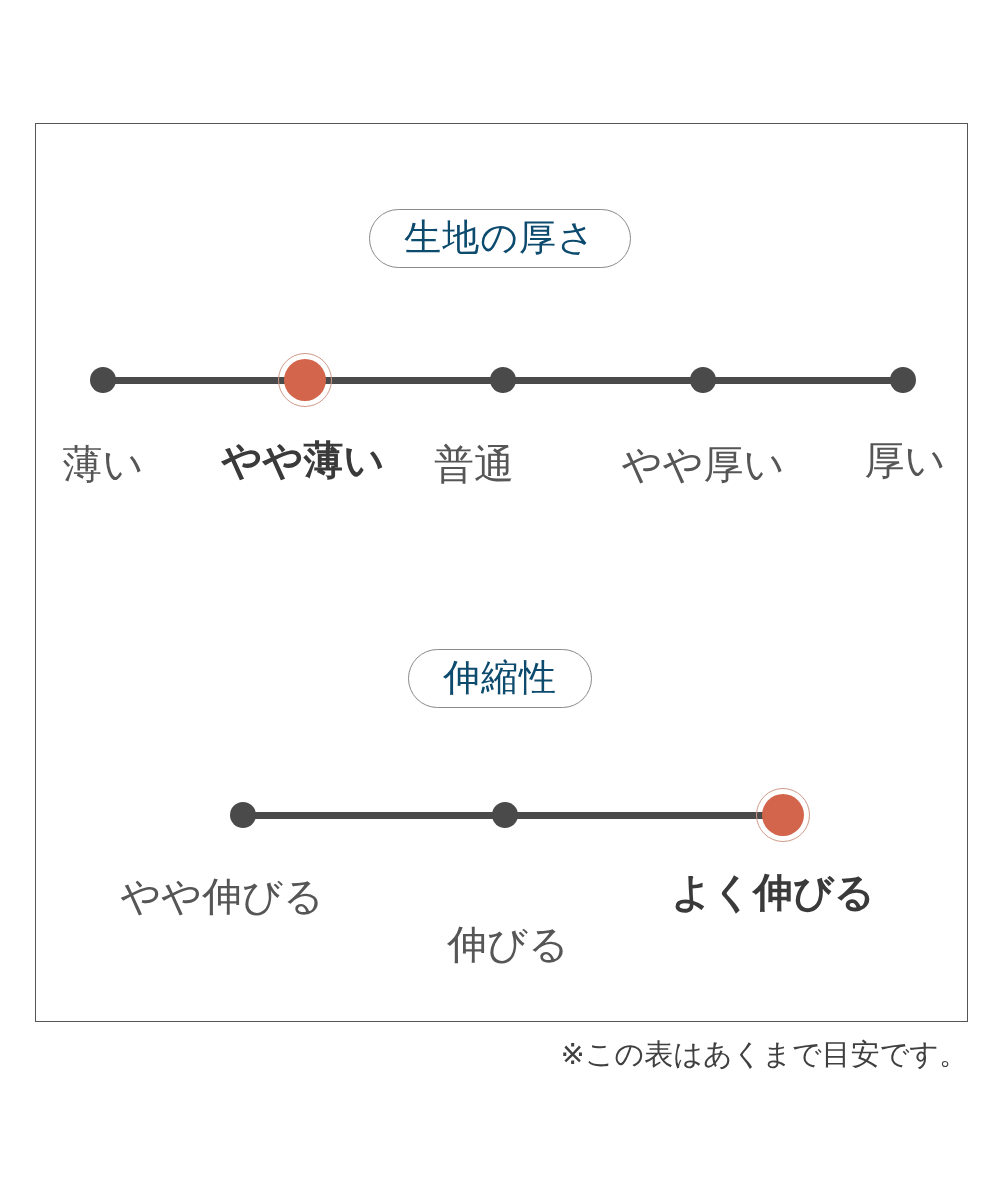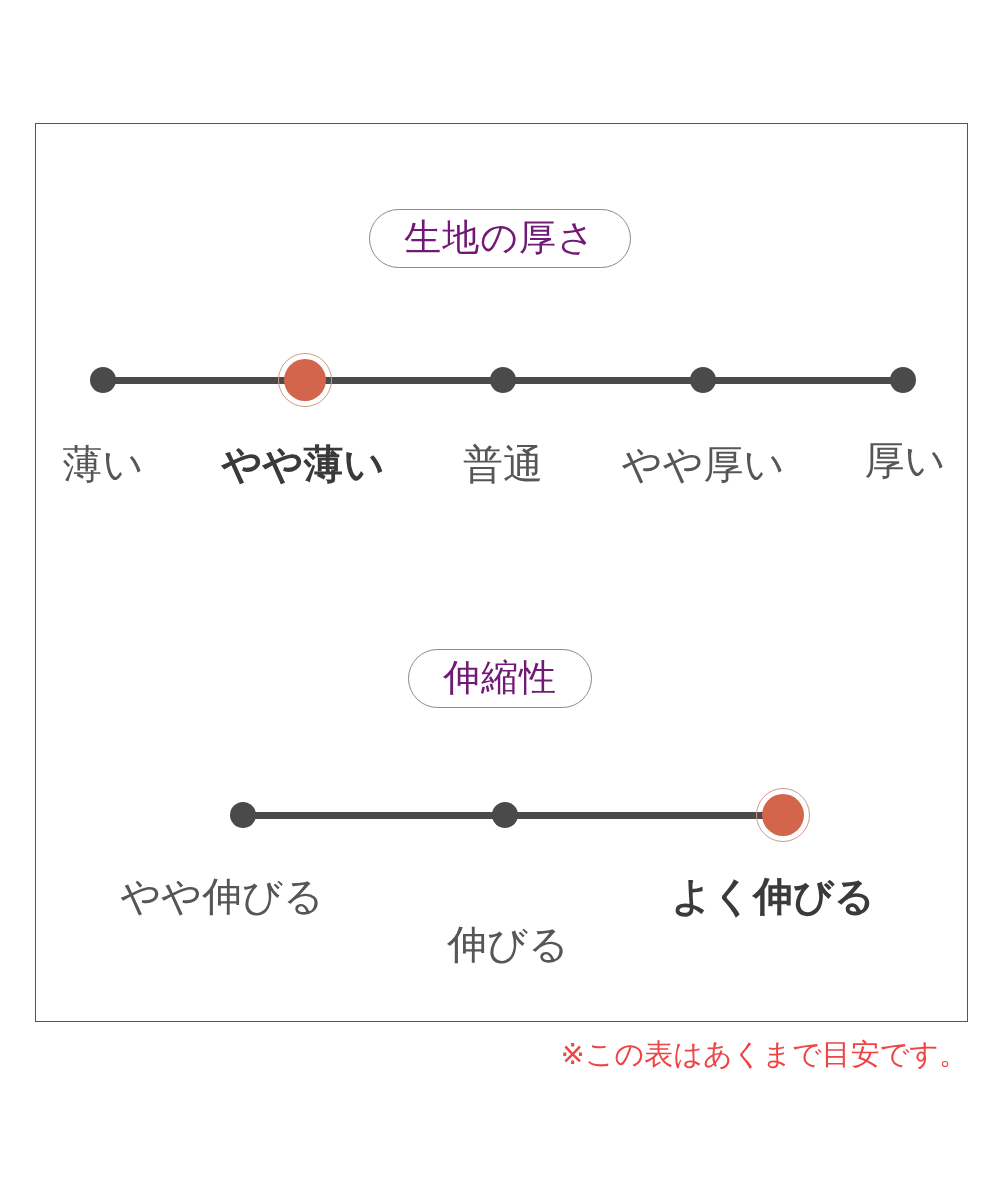--- a/index.html
+++ b/index.html
@@ -34,21 +34,21 @@
     width: 100%;
     text-align: center;
   }
   .pill {
     display: inline-block;
     border: 1px solid #8a8a8a;
     border-radius: 999px;
     padding: 9px 34px 11px 34px;
     font-size: 37px;
     line-height: 1;
-    color: #701a75;
+    color: #0c4a6e;
     letter-spacing: 1px;
     background: #ffffff;
     white-space: nowrap;
   }
 
   
   .scale {
     position: absolute;
     left: 0;
     width: 1000px;
@@ -96,30 +96,31 @@
     position: absolute;
     transform: translateX(-50%);
     font-size: 40px;
     line-height: 1;
     color: #565656;
     white-space: nowrap;
   }
   .label.active {
     color: #3a3a3a;
     font-weight: bold;
+    font-family: Liberation Mono, monospace;
   }
 
   
   #footnote {
     position: absolute;
     right: 32px;
     top: 1040px;
     font-size: 29px;
     line-height: 1;
-    color: #ef4444;
+    color: #404040;
     white-space: nowrap;
   }
 </style>
 </head>
 <body>
 
 <div id="panel"></div>
 
 <div class="pill-wrap" style="top:209px;">
   <span class="pill">生地の厚さ</span>
@@ -129,21 +130,21 @@
   <div class="track" style="left:103px; width:800px;"></div>
   <div class="dot" style="left:103px;"></div>
   <div class="dot active" style="left:305px;"></div>
   <div class="dot" style="left:503px;"></div>
   <div class="dot" style="left:703px;"></div>
   <div class="dot" style="left:903px;"></div>
 </div>
 
 <div class="label" style="left:103px; top:444px;">薄い</div>
 <div class="label active" style="left:303px; top:444px;">やや薄い</div>
-<div class="label" style="left:503px; top:444px;">普通</div>
+<div class="label" style="left:474px; top:444px;">普通</div>
 <div class="label" style="left:703px; top:444px;">やや厚い</div>
 <div class="label" style="left:905px; top:440px;">厚い</div>
 
 <div class="pill-wrap" style="top:649px;">
   <span class="pill">伸縮性</span>
 </div>
 
 <div class="scale" style="top:815px;">
   <div class="track" style="left:243px; width:540px;"></div>
   <div class="dot" style="left:243px;"></div>

